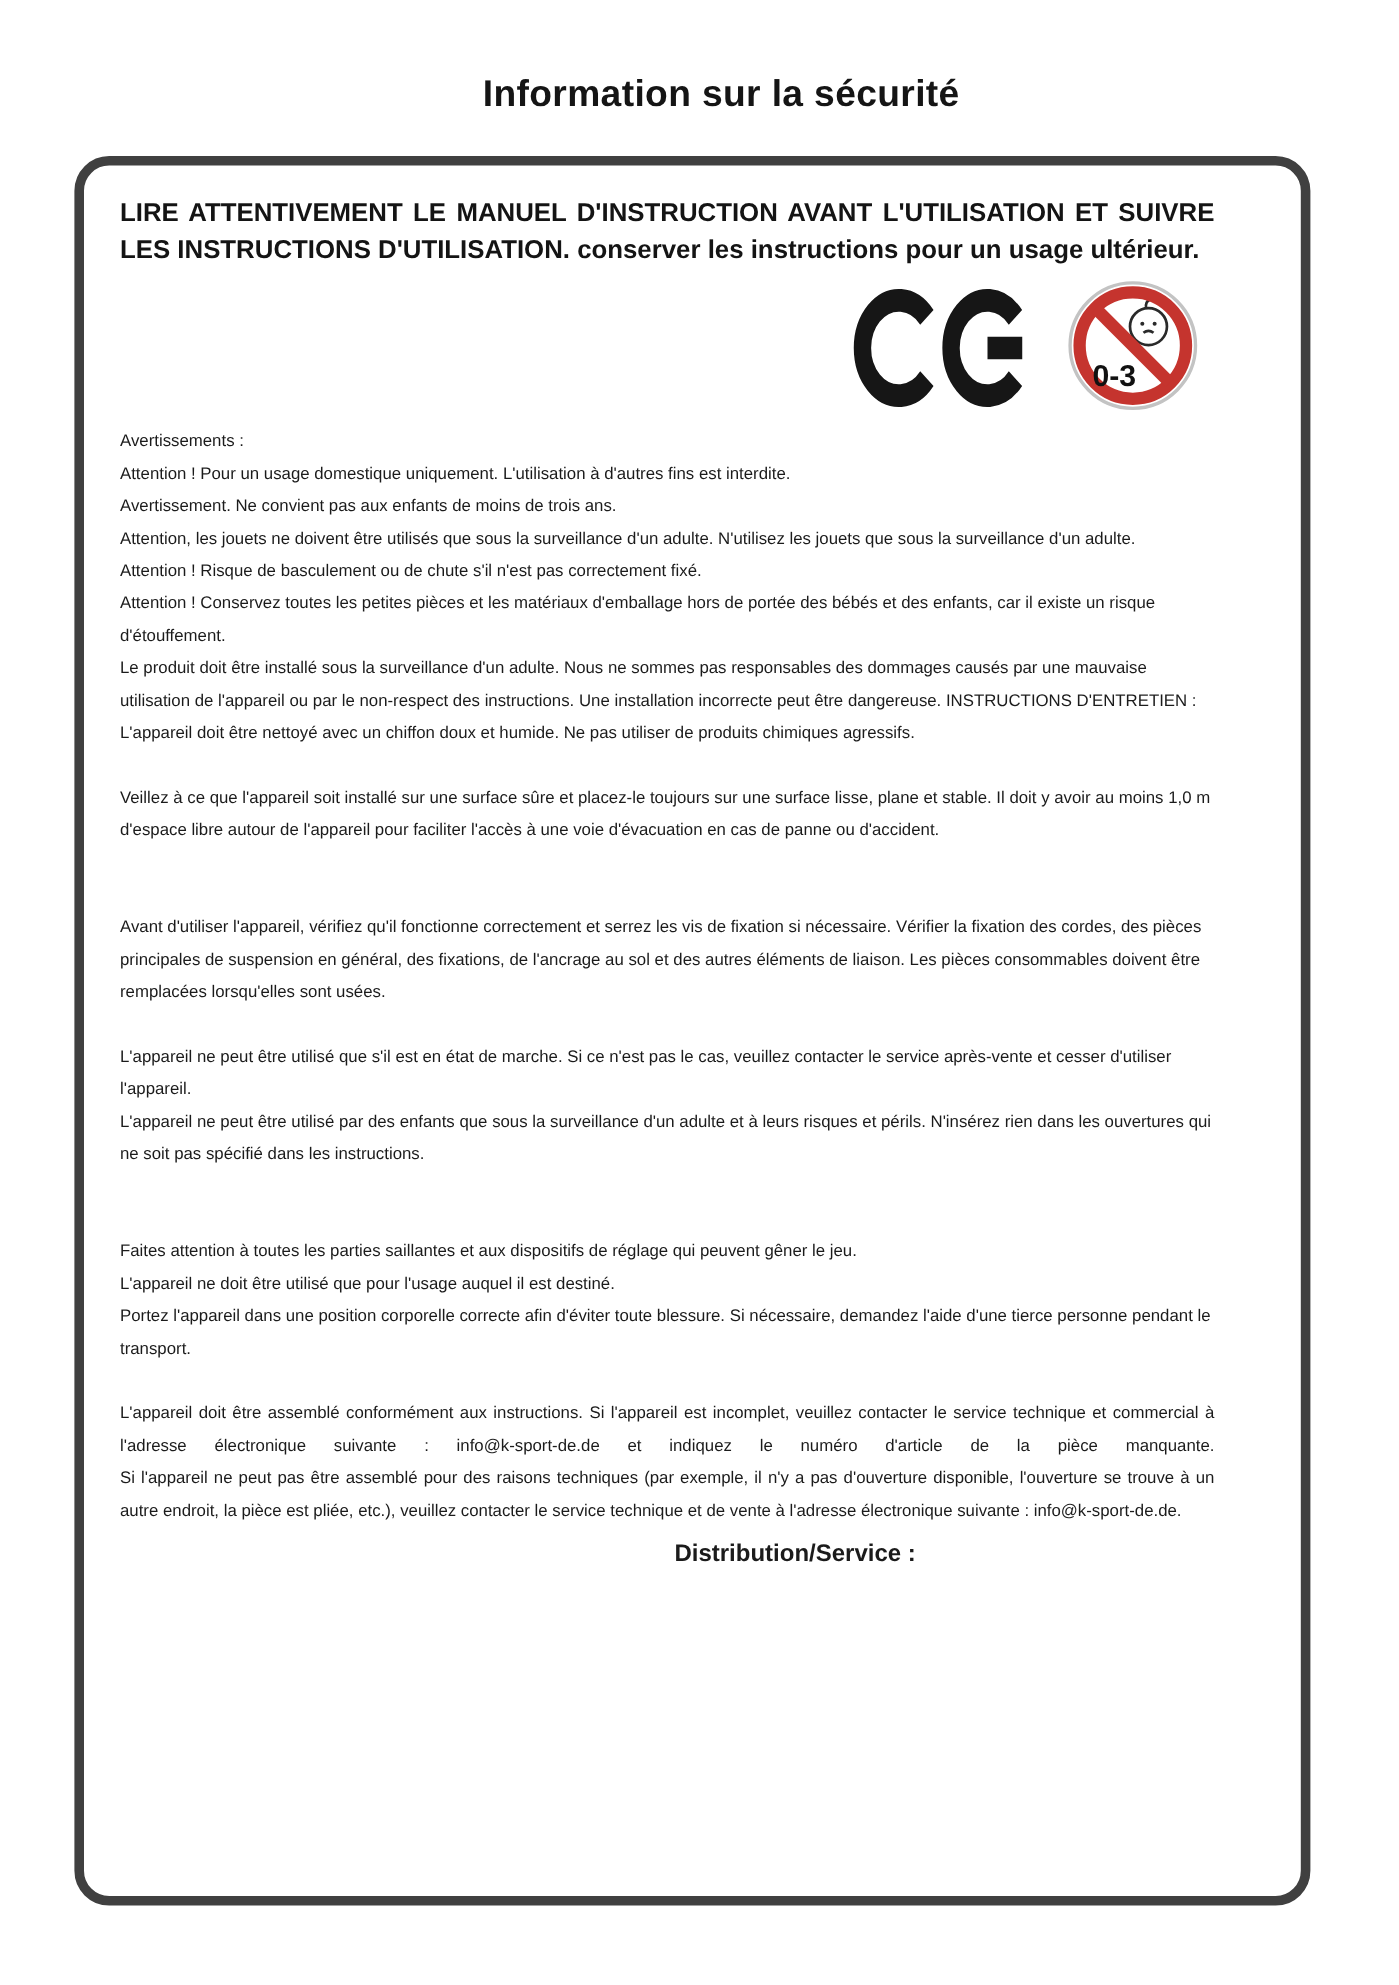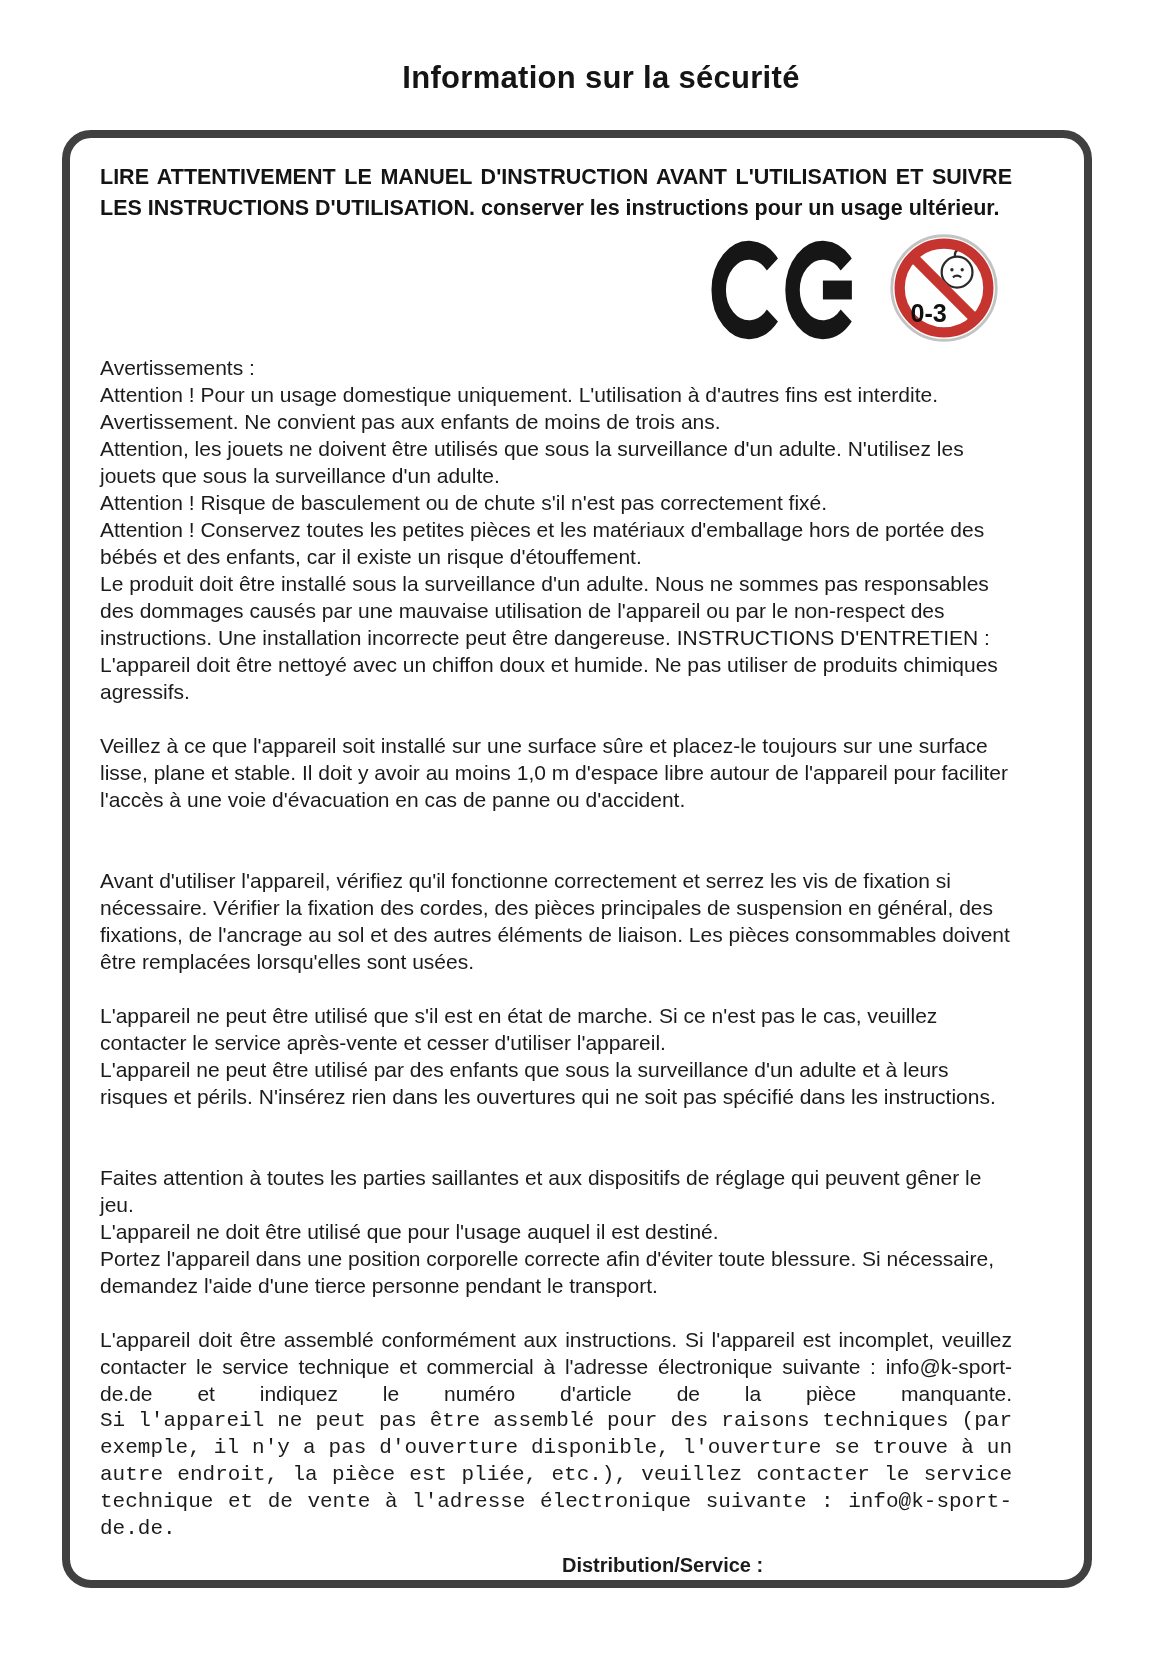--- a/index.html
+++ b/index.html
@@ -46,31 +46,31 @@
     align-items: center;
     gap: 26px;
     padding-right: 12px;
     margin-top: 6px;
     height: 116px;
   }
   .ce-svg { width: 152px; height: 104px; margin-top: 4px; }
   .age-svg { width: 112px; height: 112px; }
   .body-text {
     margin-top: 8px;
-    font-size: 21px;
+    font-size: 14px;
     line-height: 27px;
   }
   .body-text p {
     margin: 0 0 27px 0;
     white-space: pre-line;
   }
   .body-text p.gap-2 { margin-bottom: 54px; }
   .body-text p.justify { text-align: justify; }
   .body-text p.justify-last { text-align: justify; text-align-last: justify; margin-bottom: 0; }
-  .body-text p.last { margin-bottom: 12px; font-family: Liberation Mono, monospace; }
+  .body-text p.last { margin-bottom: 12px; }
   .footer {
     display: flex;
     margin-left: 462px;
     margin-top: 3px;
     font-size: 19px;
     line-height: 23px;
   }
   .f-col.left  { width: 234px; }
   .f-col.right { width: 238px; }
   .f-head {

